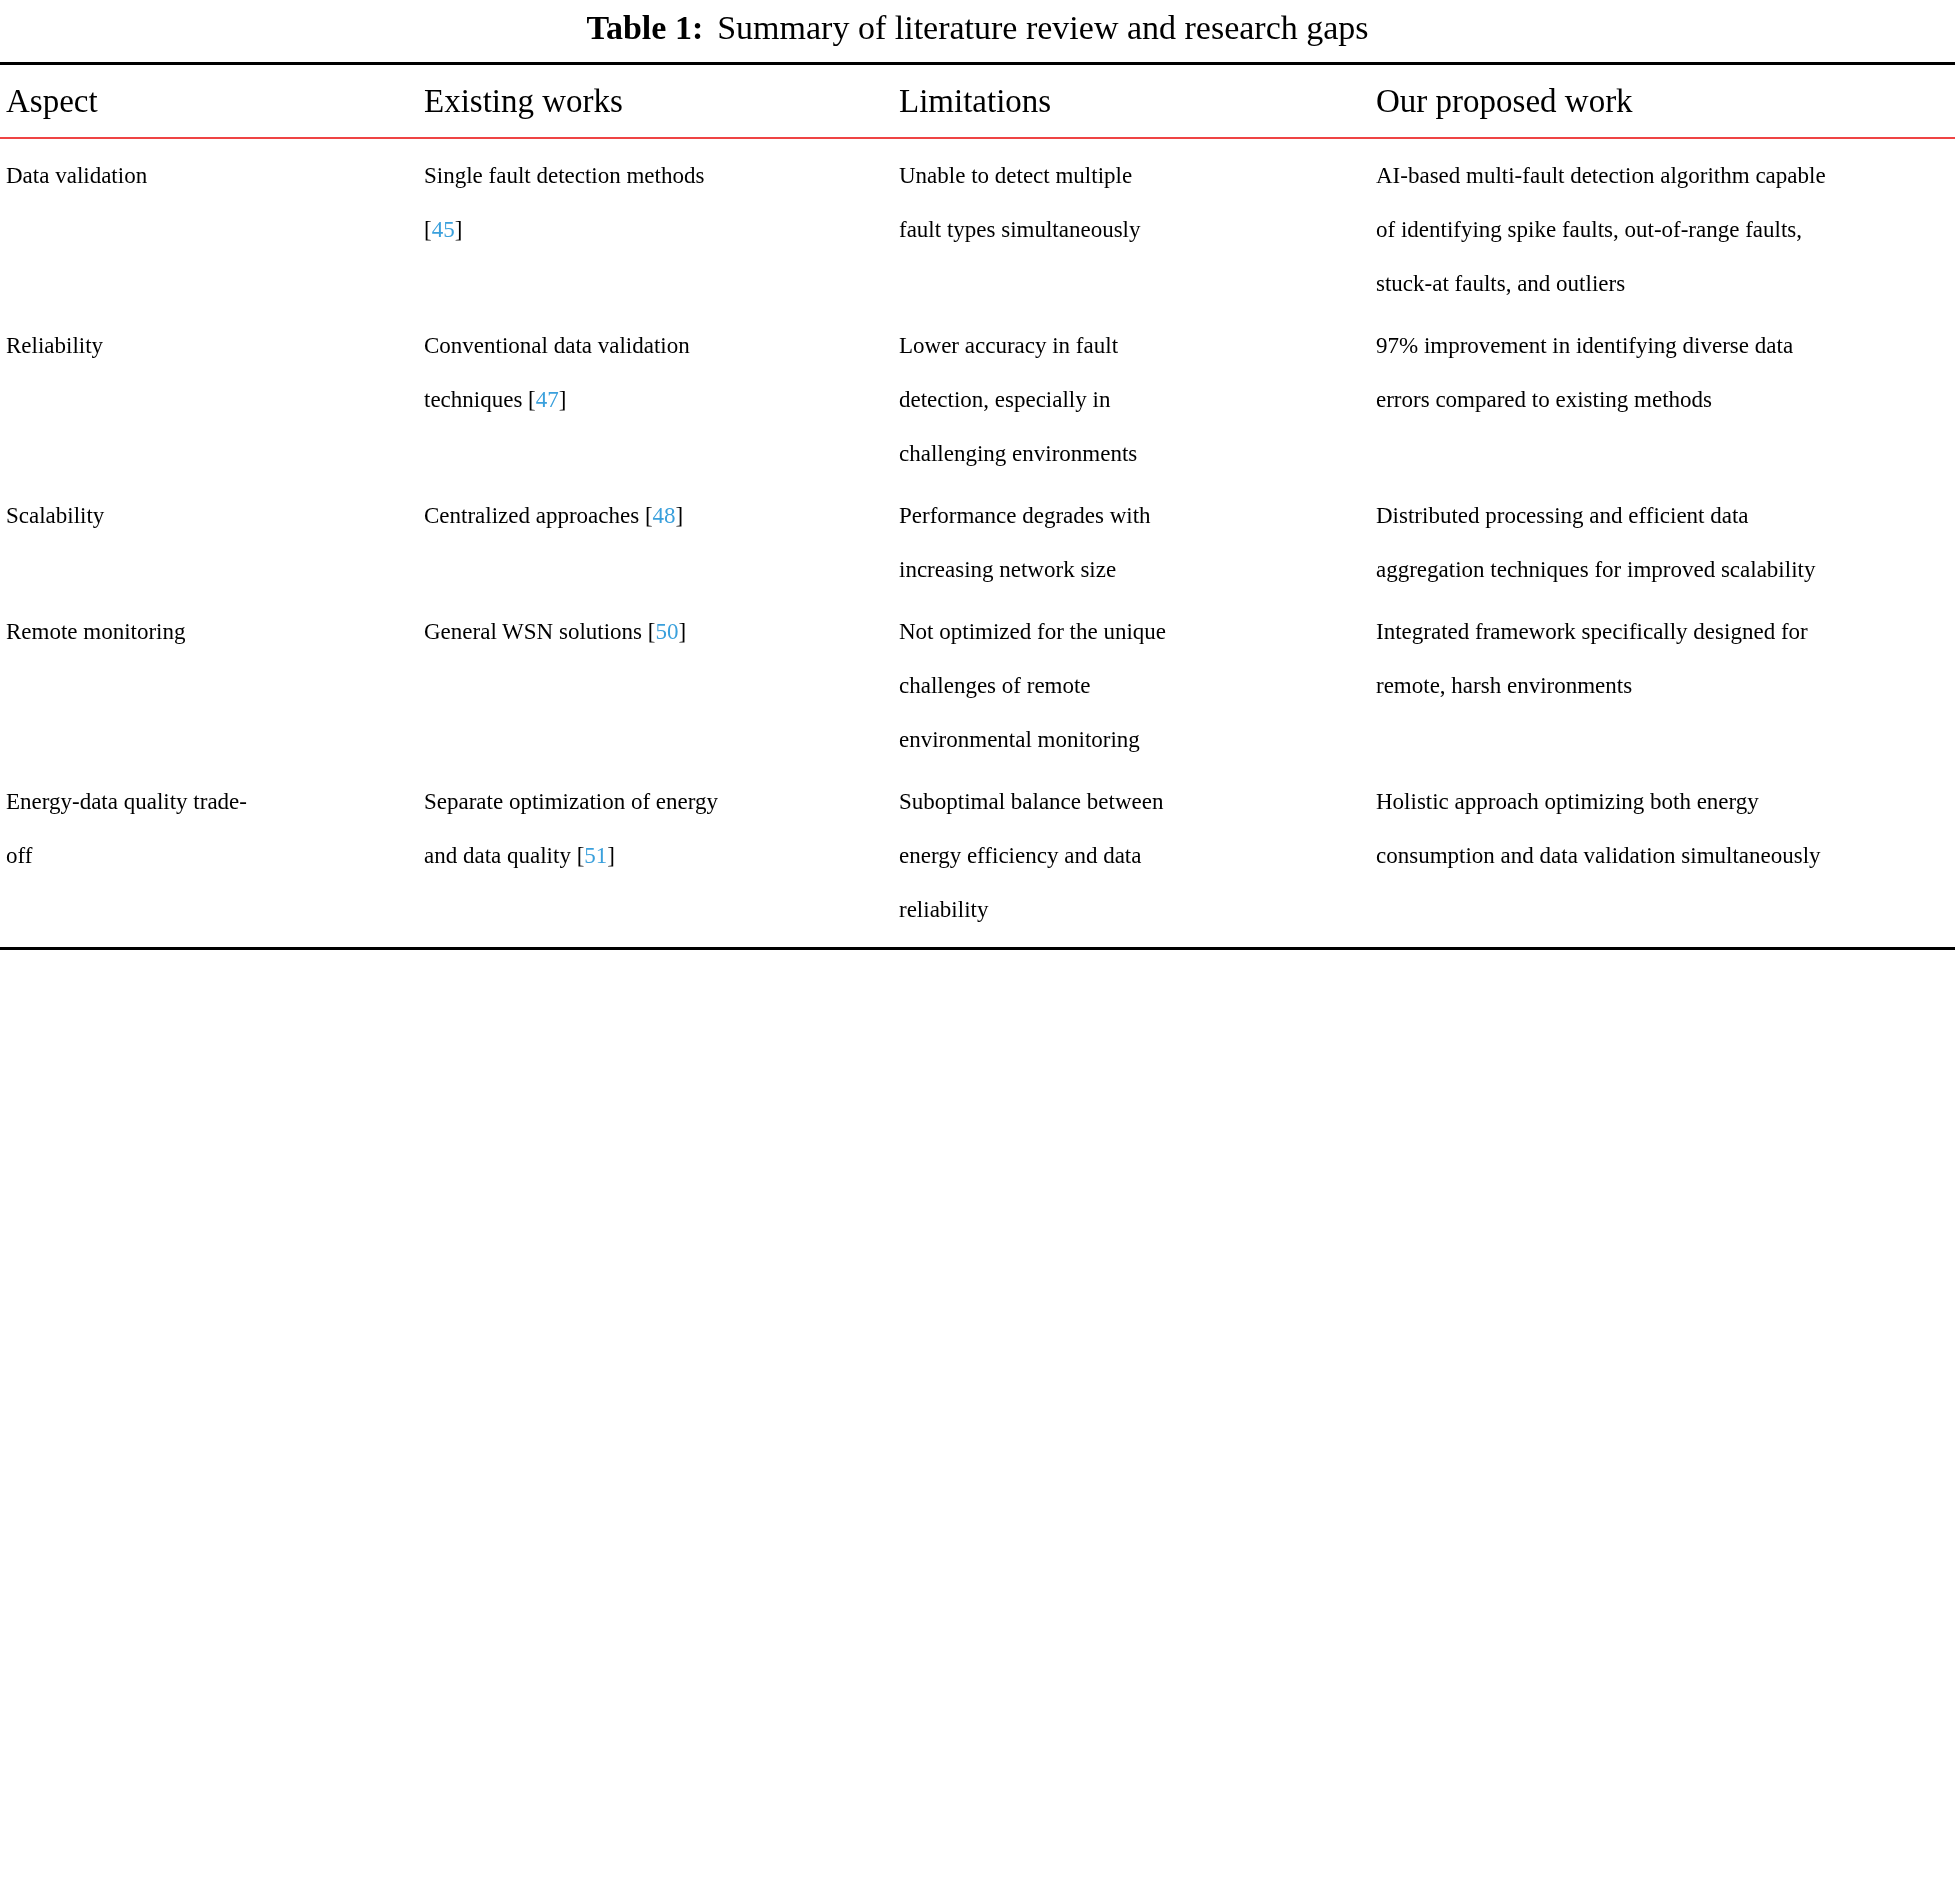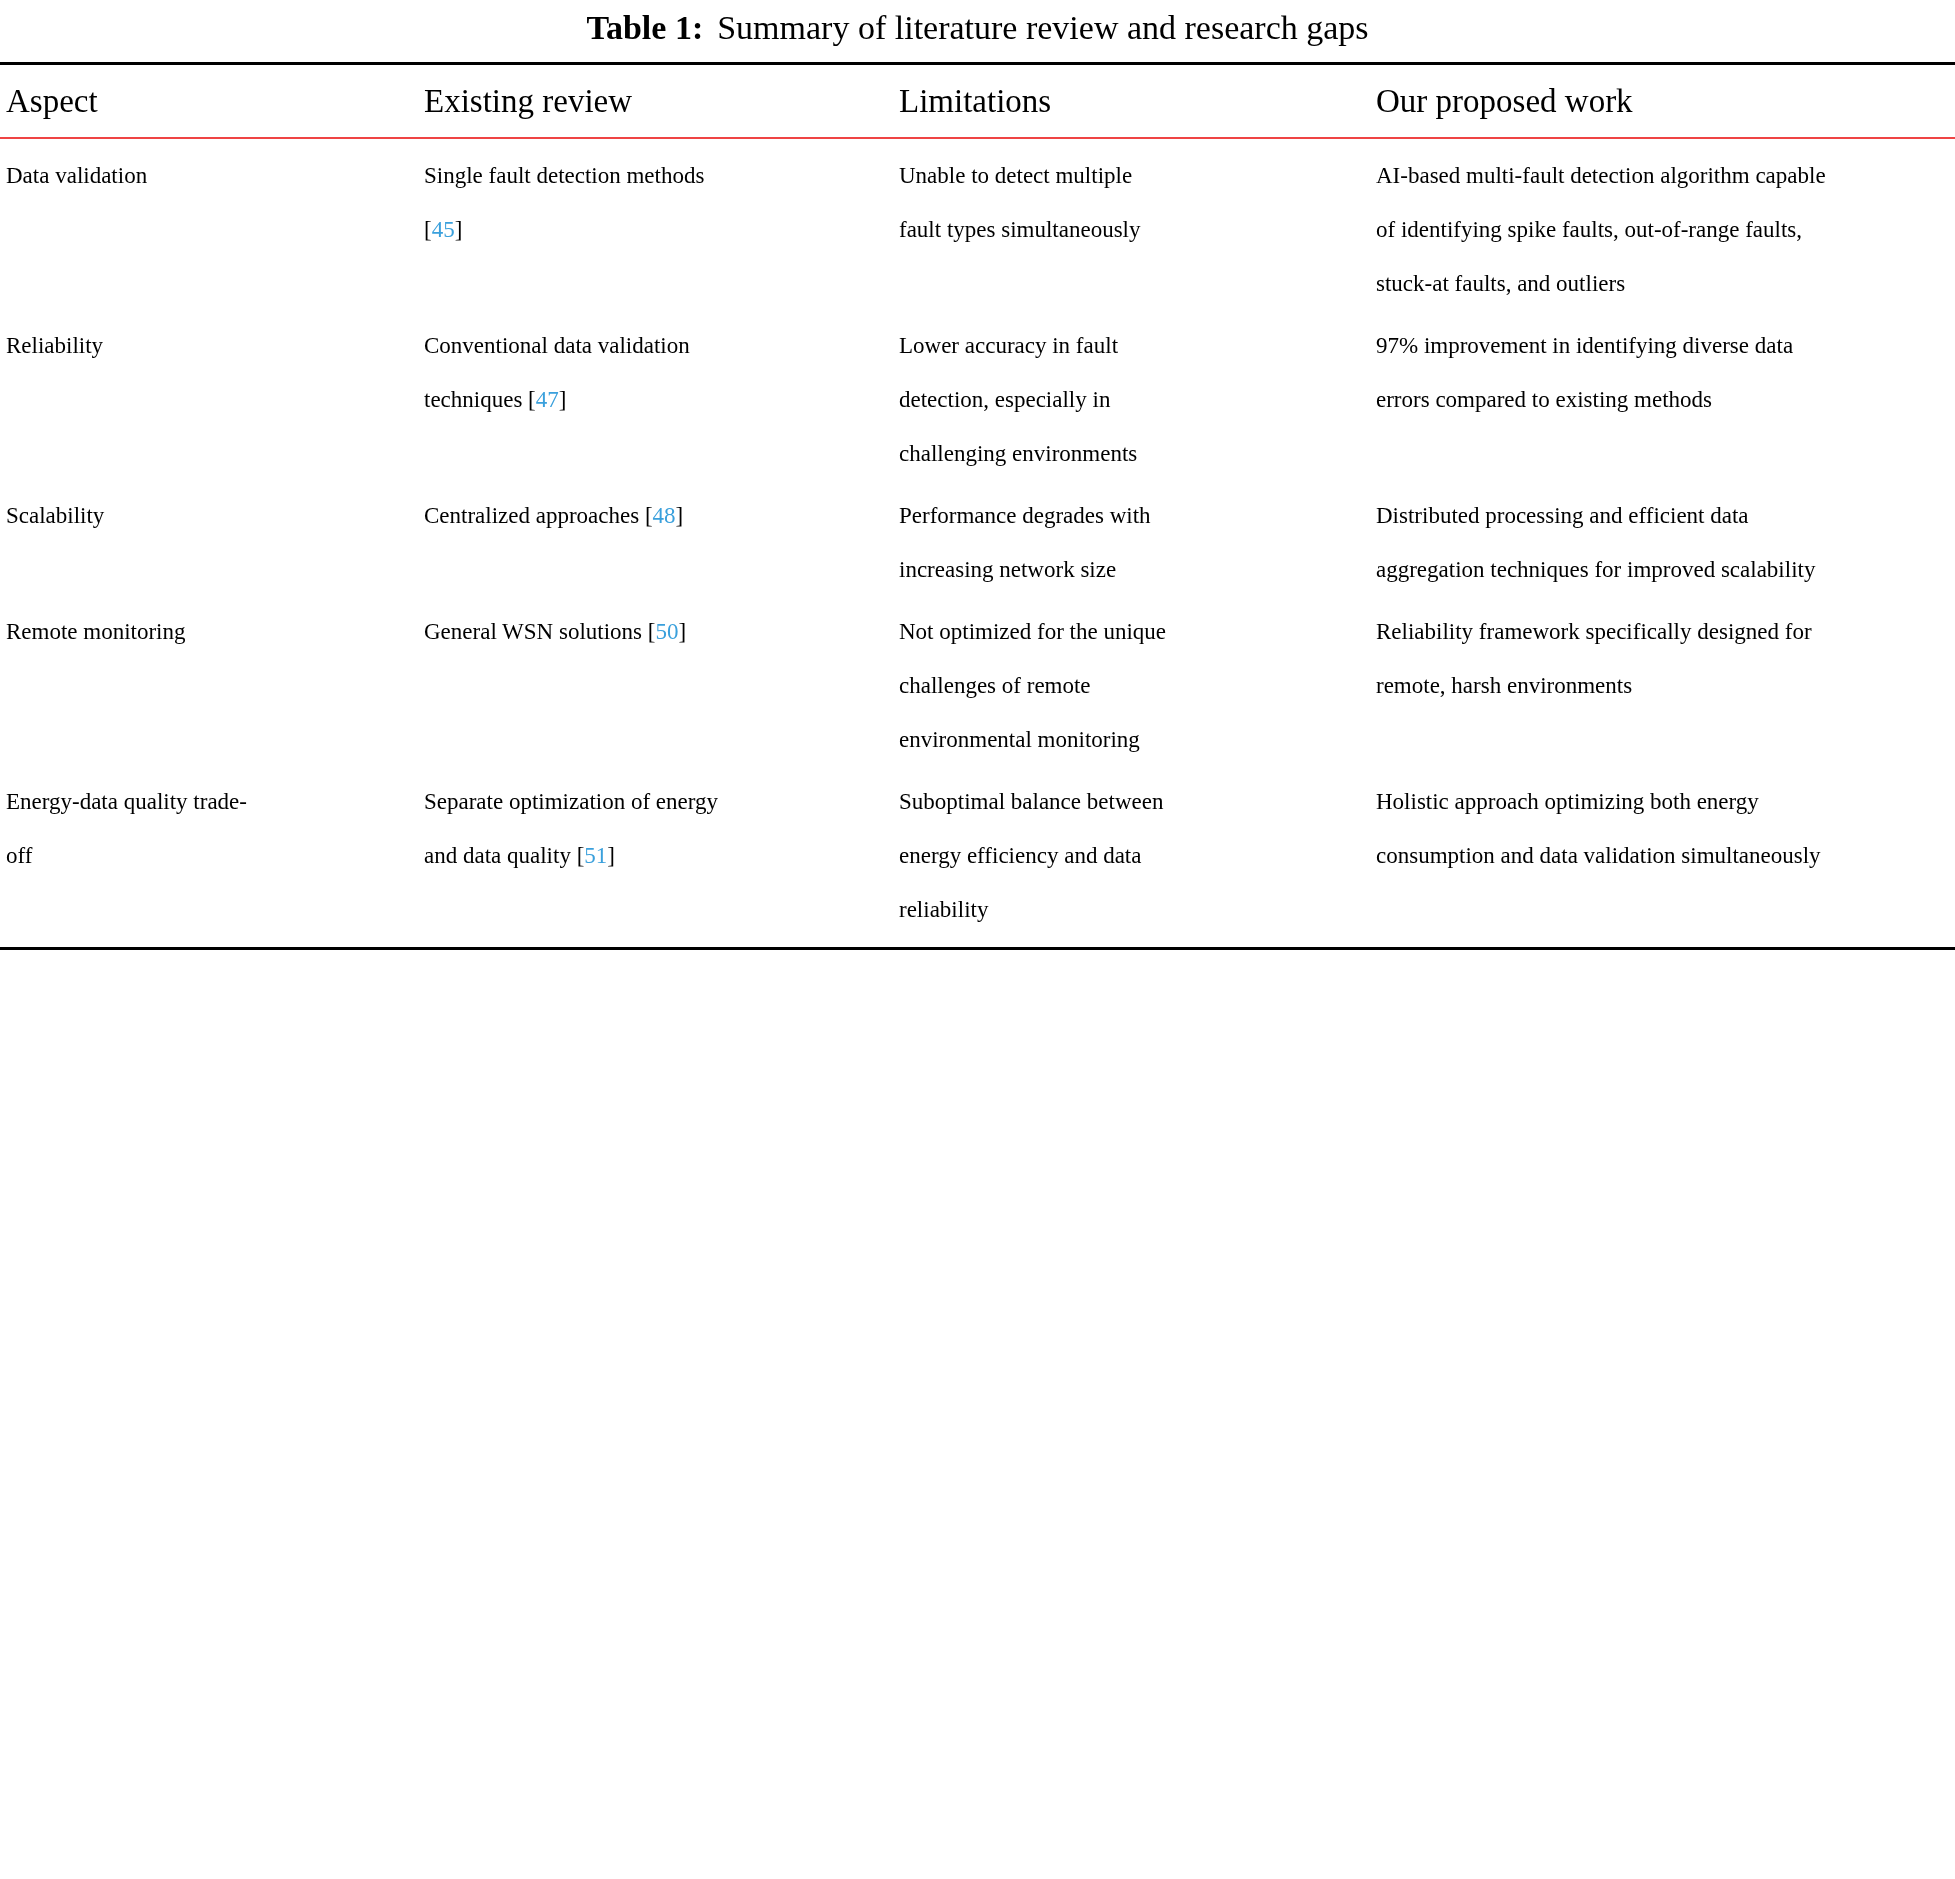--- a/index.html
+++ b/index.html
@@ -83,21 +83,21 @@
   <table class="lit-table">
     <colgroup>
       <col class="c1">
         <col class="c2">
         <col class="c3">
         <col class="c4">
     </colgroup>
     <thead>
       <tr>
           <th>Aspect</th>
-          <th>Existing review</th>
+          <th>Existing works</th>
           <th>Limitations</th>
           <th>Our proposed work</th>
         </tr>
     </thead>
     <tbody>
         <tr>
           <td>Data validation</td>
           <td>Single fault detection methods [<span class="cite">45</span>]</td>
           <td>Unable to detect multiple fault types simultaneously</td>
           <td>AI-based multi-fault detection algorithm capable of identifying spike faults, out-of-range faults, stuck-at faults, and outliers</td>
@@ -111,21 +111,21 @@
         <tr>
           <td>Scalability</td>
           <td>Centralized approaches [<span class="cite">48</span>]</td>
           <td>Performance degrades with increasing network size</td>
           <td>Distributed processing and efficient data aggregation techniques for improved scalability</td>
         </tr>
         <tr>
           <td>Remote monitoring</td>
           <td>General WSN solutions [<span class="cite">50</span>]</td>
           <td>Not optimized for the unique challenges of remote environmental monitoring</td>
-          <td>Reliability framework specifically designed for remote, harsh environments</td>
+          <td>Integrated framework specifically designed for remote, harsh environments</td>
         </tr>
         <tr>
           <td>Energy-data quality trade-off</td>
           <td>Separate optimization of energy and data quality [<span class="cite">51</span>]</td>
           <td>Suboptimal balance between energy efficiency and data reliability</td>
           <td>Holistic approach optimizing both energy consumption and data validation simultaneously</td>
         </tr>
       </tbody>
   </table>
 

